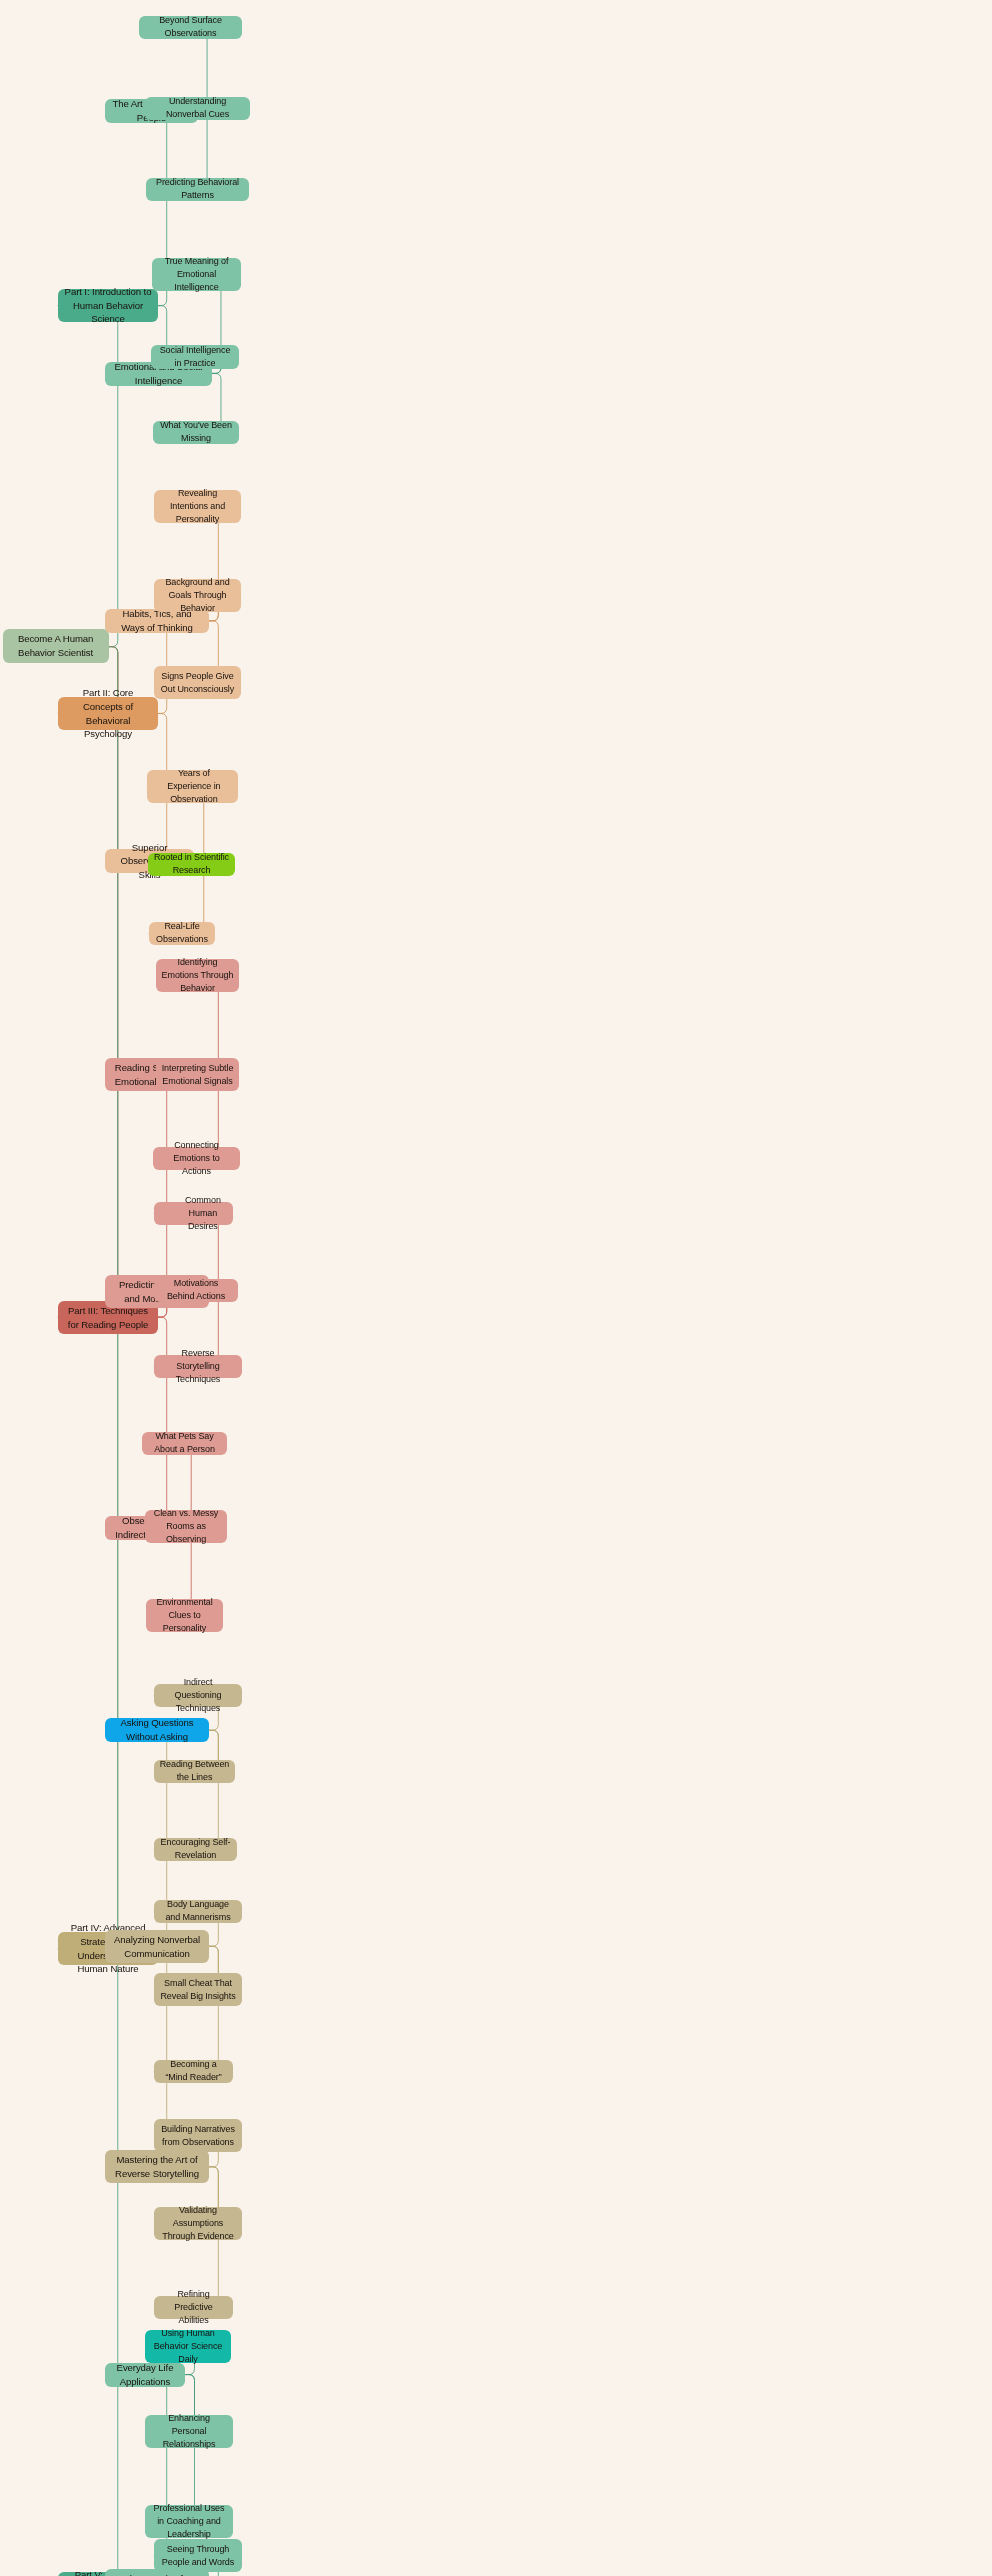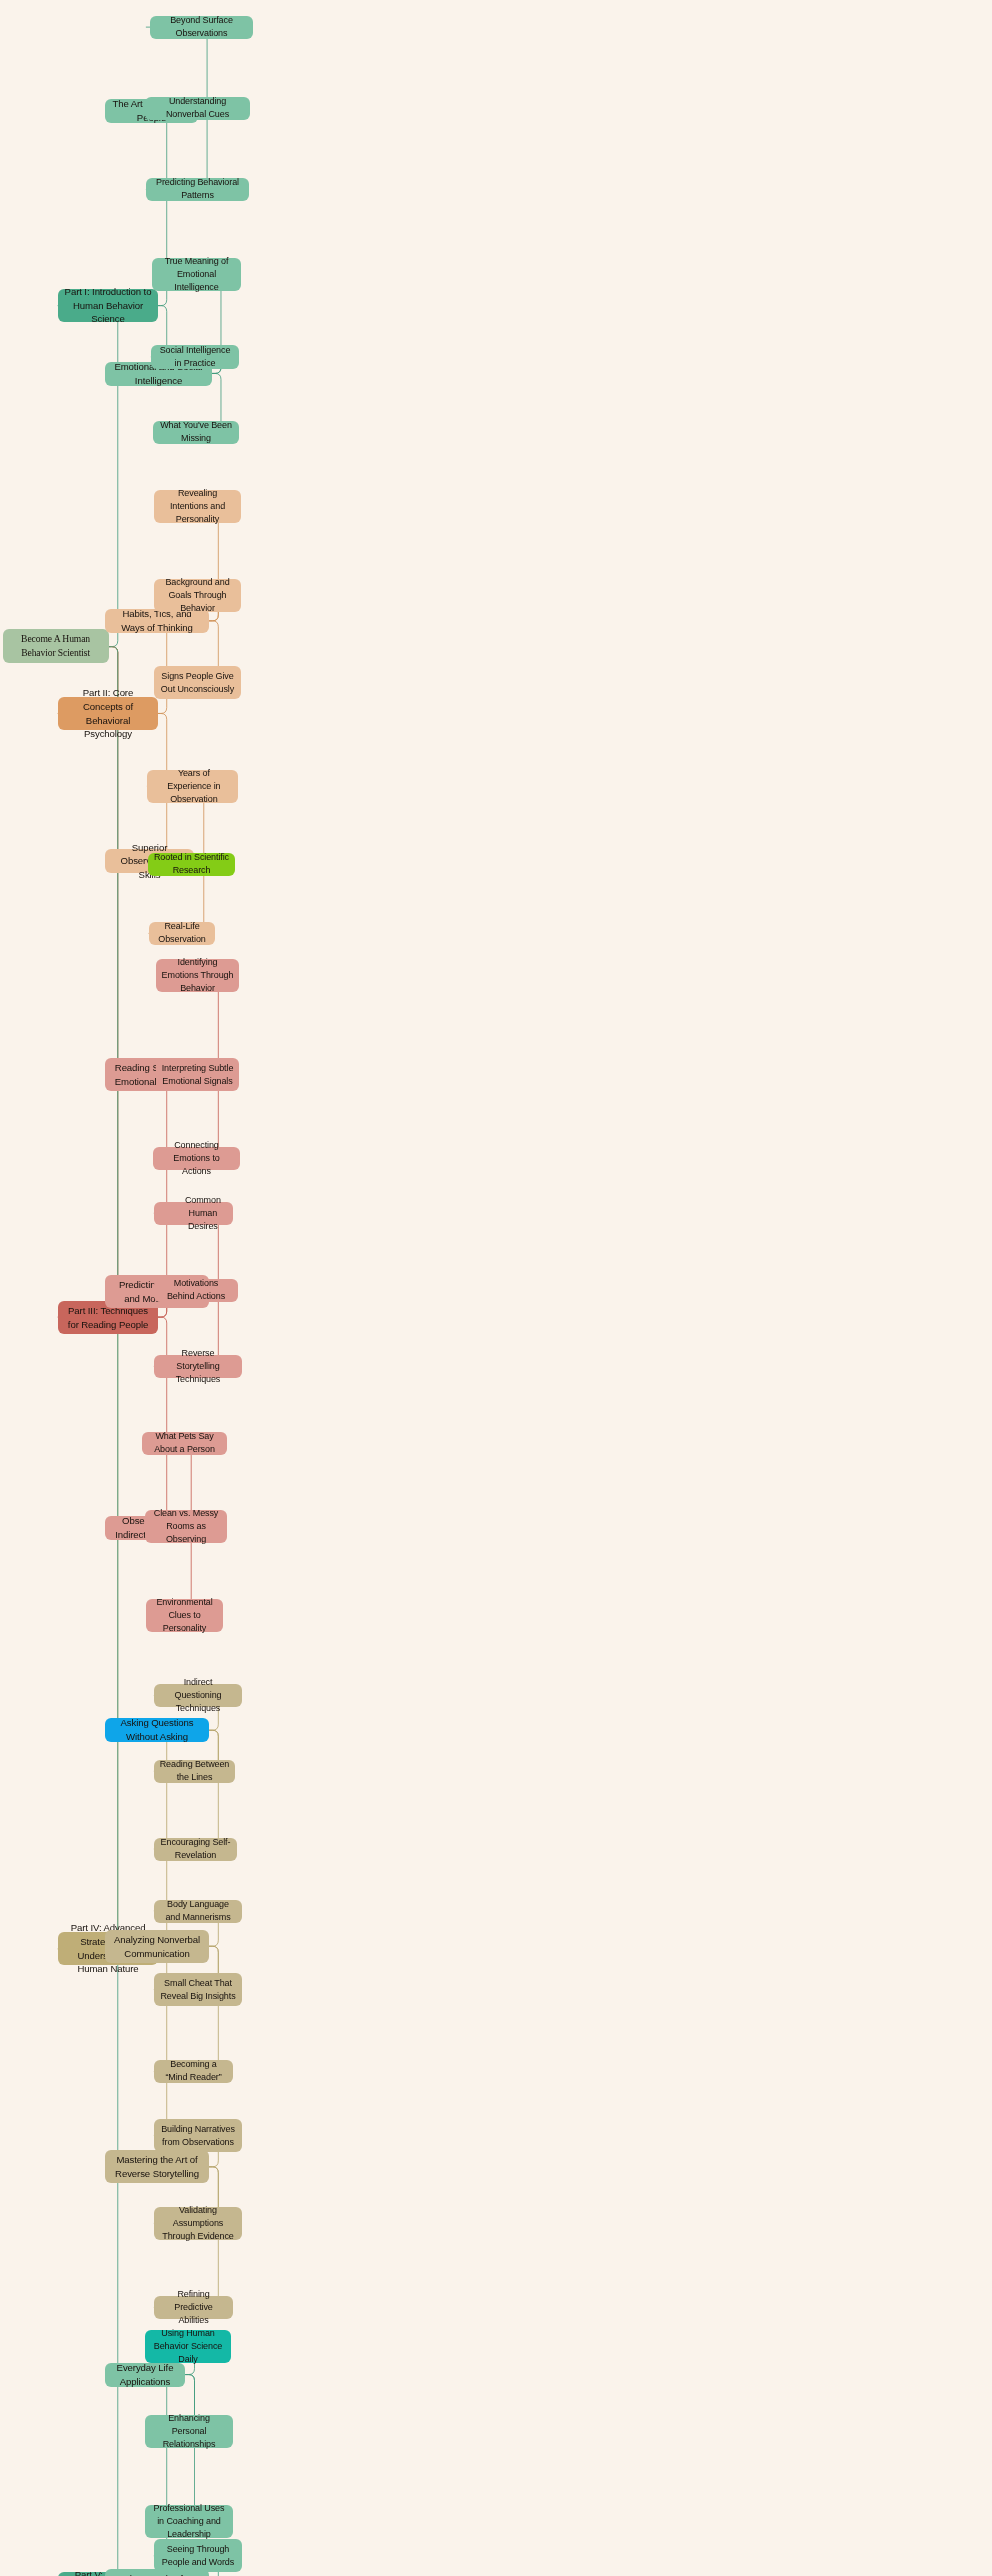--- a/index.html
+++ b/index.html
@@ -95,30 +95,30 @@
       <path d="M 280 3589.5 L 285 3589.5 Q 294 3589.5 294 3598.5 L 294 3803 Q 294 3812 303 3812 L 219.5 3812" fill="none" stroke="#3f9a7c" stroke-width="1.2"></path>
       <path d="M 238 3912.5 L 250.25 3912.5 Q 252 3912.5 252 3910.75 L 252 3910.75 Q 252 3909 253.75 3909 L 159 3909" fill="none" stroke="#3f9a7c" stroke-width="1.2"></path>
       <path d="M 316 3909 L 321 3909 Q 330 3909 330 3900 L 330 3872.5 Q 330 3863.5 339 3863.5 L 232.5 3863.5" fill="none" stroke="#3f9a7c" stroke-width="1.2"></path>
       <path d="M 316 3909 L 321 3909 Q 330 3909 330 3918 L 330 3981 Q 330 3990 339 3990 L 232.5 3990" fill="none" stroke="#3f9a7c" stroke-width="1.2"></path>
       <path d="M 316 3909 L 321 3909 Q 330 3909 330 3918 L 330 4096.5 Q 330 4105.5 339 4105.5 L 232.5 4105.5" fill="none" stroke="#3f9a7c" stroke-width="1.2"></path>
       <path d="M 238 3912.5 L 243 3912.5 Q 252 3912.5 252 3921.5 L 252 4269 Q 252 4278 261 4278 L 159 4278" fill="none" stroke="#3f9a7c" stroke-width="1.2"></path>
       <path d="M 294 4278 L 299 4278 Q 308 4278 308 4269 L 308 4235 Q 308 4226 317 4226 L 228 4226" fill="none" stroke="#3f9a7c" stroke-width="1.2"></path>
       <path d="M 294 4278 L 299 4278 Q 308 4278 308 4287 L 308 4331.5 Q 308 4340.5 317 4340.5 L 228 4340.5" fill="none" stroke="#3f9a7c" stroke-width="1.2"></path>
       <path d="M 294 4278 L 299 4278 Q 308 4278 308 4287 L 308 4452.5 Q 308 4461.5 317 4461.5 L 228 4461.5" fill="none" stroke="#3f9a7c" stroke-width="1.2"></path>
     </svg>
-<div class="node root" style="left: 2.6px; top: 629px; width: 106px; height: 34px; background: rgb(168, 196, 162); font-family: Liberation Serif, serif;">
+<div class="node root" style="left: 2.6px; top: 629px; width: 106px; height: 34px; background: rgb(168, 196, 162);">
       <span>Become A Human Behavior Scientist</span>
     </div>
     <div class="node lvl1" style="left: 58px; top: 289px; width: 100px; height: 33px; background: rgb(74, 171, 138);">
       <span>Part I: Introduction to Human Behavior Science</span>
     </div>
     <div class="node lvl2" style="left: 105px; top: 99px; width: 93px; height: 24px; background: rgb(126, 195, 165);">
       <span>The Art of Reading People</span>
     </div>
-    <div class="node lvl3" style="left: 150px; top: 16px; width: 103px; height: 22.5px; background: rgb(126, 195, 165);">
+    <div class="node lvl3" style="left: 139px; top: 16px; width: 103px; height: 22.5px; background: rgb(126, 195, 165);">
       <span>Beyond Surface Observations</span>
     </div>
     <div class="node lvl3" style="left: 145px; top: 97px; width: 105px; height: 22.5px; background: rgb(126, 195, 165);">
       <span>Understanding Nonverbal Cues</span>
     </div>
     <div class="node lvl3" style="left: 146px; top: 178px; width: 103px; height: 22.5px; background: rgb(126, 195, 165);">
       <span>Predicting Behavioral Patterns</span>
     </div>
     <div class="node lvl2" style="left: 105px; top: 362px; width: 107px; height: 24px; background: rgb(126, 195, 165);">
       <span>Emotional and Social Intelligence</span>
@@ -150,21 +150,21 @@
     <div class="node lvl2" style="left: 105px; top: 849px; width: 89px; height: 24px; background: rgb(233, 191, 154);">
       <span>Superior Observational Skills</span>
     </div>
     <div class="node lvl3" style="left: 147px; top: 770px; width: 91px; height: 33px; background: rgb(233, 191, 154); padding-left: 8px;">
       <span>Years of Experience in Observation</span>
     </div>
     <div class="node lvl3" style="left: 148px; top: 853px; width: 87px; height: 22.5px; background: #84cc16;">
       <span>Rooted in Scientific Research</span>
     </div>
     <div class="node lvl3" style="left: 149px; top: 922px; width: 66px; height: 22.5px; background: rgb(233, 191, 154);">
-      <span>Real-Life Observation</span>
+      <span>Real-Life Observations</span>
     </div>
     <div class="node lvl1" style="left: 58px; top: 1301px; width: 100px; height: 33px; background: rgb(200, 102, 92);">
       <span>Part III: Techniques for Reading People</span>
     </div>
     <div class="node lvl2" style="left: 105px; top: 1058px; width: 104px; height: 33px; background: rgb(221, 155, 147);">
       <span>Reading Someone's Emotional Spectrum</span>
     </div>
     <div class="node lvl3" style="left: 156px; top: 959px; width: 83px; height: 33px; background: rgb(221, 155, 147);">
       <span>Identifying Emotions Through Behavior</span>
     </div>

